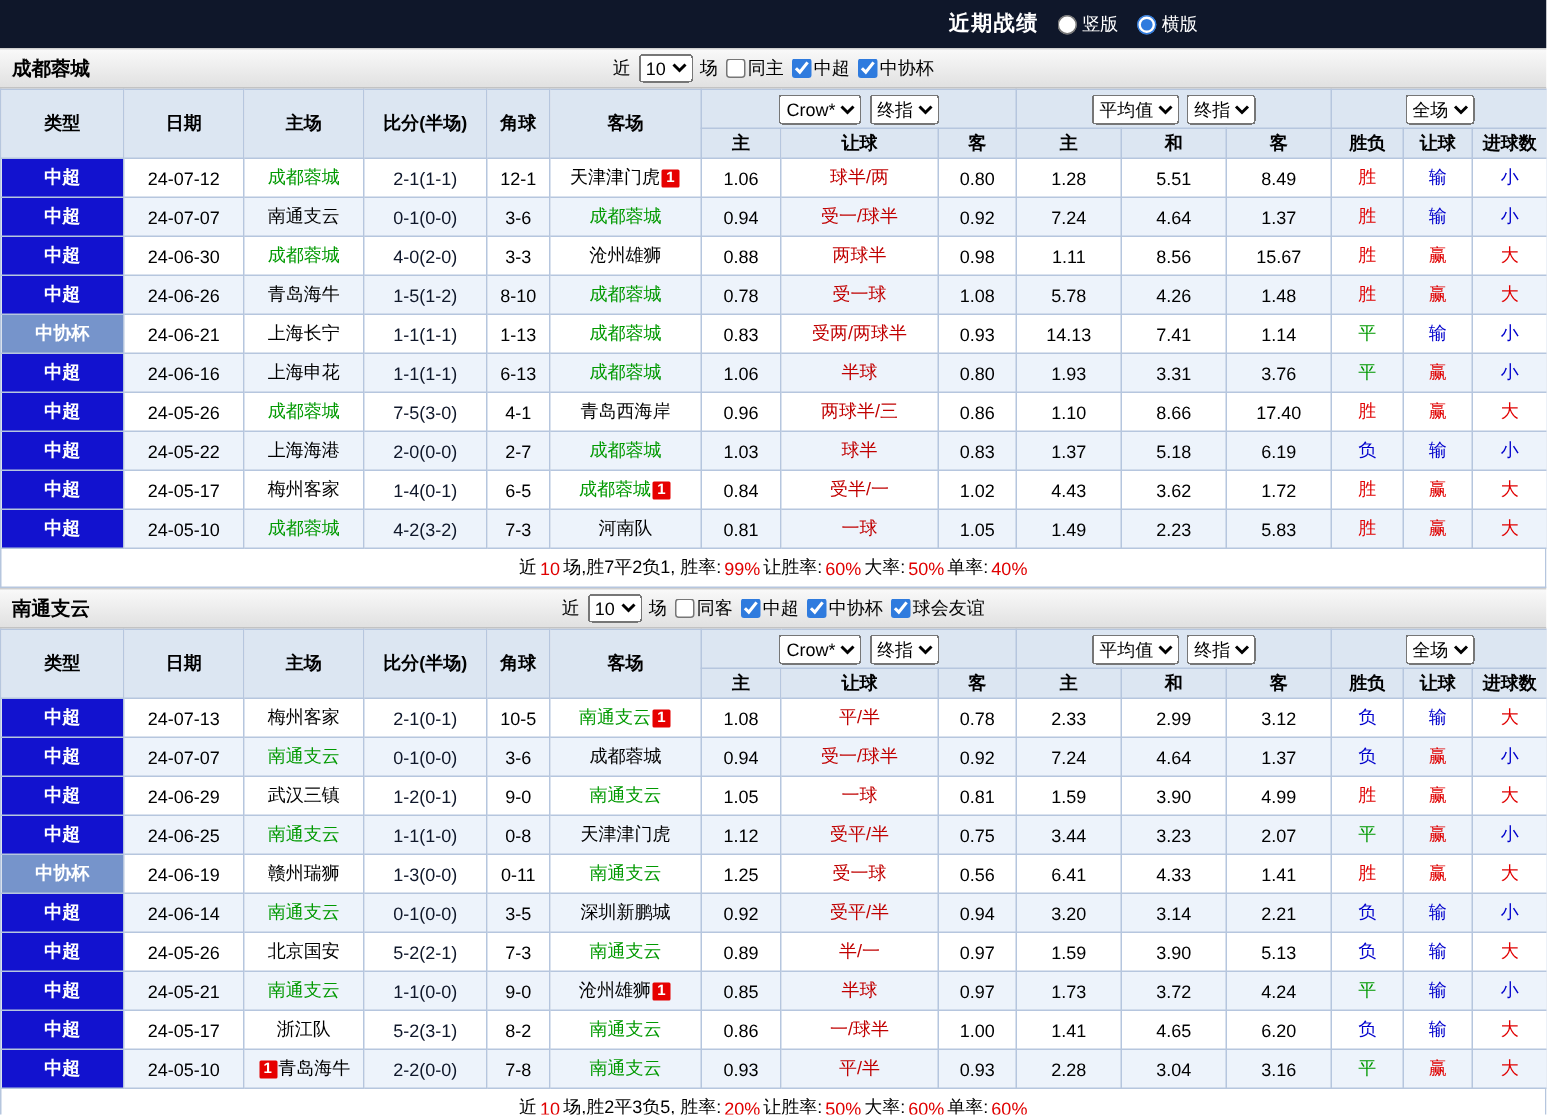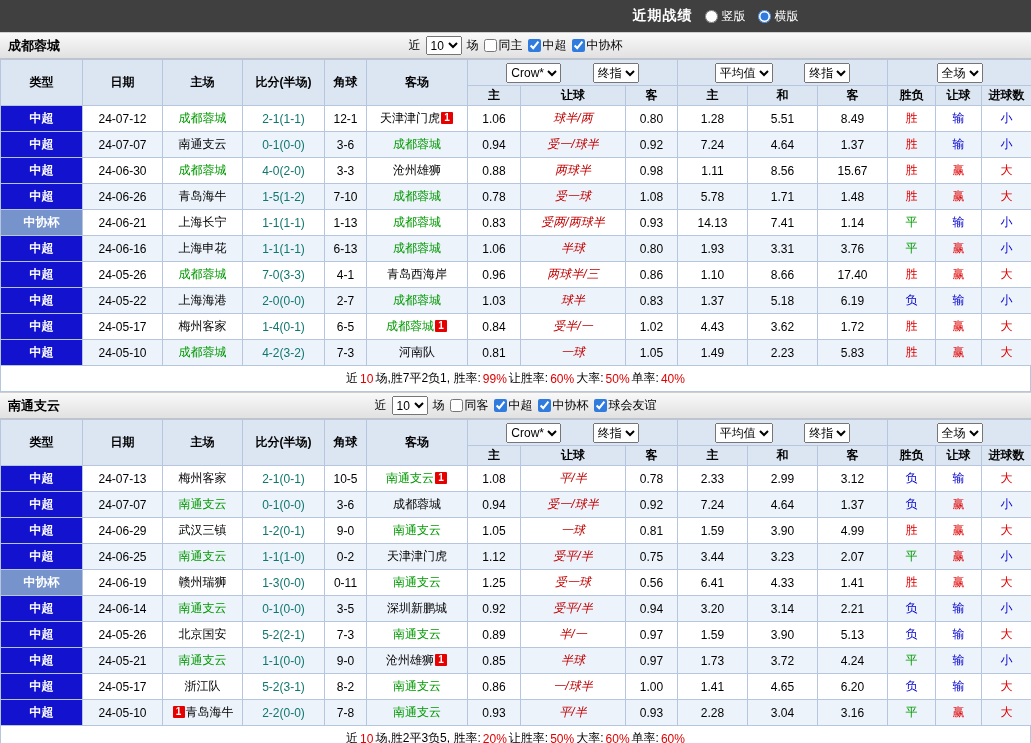--- a/index.html
+++ b/index.html
@@ -5,47 +5,47 @@
   *{margin:0;padding:0;box-sizing:border-box;}
   html,body{width:1031px;}
   body{
     height:743px;overflow:hidden;background:#fff;color:#000;
     font-family:"Liberation Sans","DejaVu Sans",sans-serif;font-size:12px;
   }
   input{accent-color:#2f7bde;}
   select{font-family:inherit;font-size:12px;height:20px;}
 
   
-  .topbar{height:32px;background:#404040;display:flex;align-items:center;justify-content:center;color:#fff;}
+  .topbar{height:32px;background:#0f172a;display:flex;align-items:center;justify-content:center;color:#fff;}
   .topbar .cluster{display:flex;align-items:center;gap:12px;transform:translateX(200px);}
   .topbar .title{font-weight:bold;font-size:14px;letter-spacing:1px;}
   .topbar label{display:flex;align-items:center;gap:4px;cursor:pointer;color:#fff;}
 
   
   .section-bar{height:27px;background:linear-gradient(#f9f9f9,#e1e1e1);border-top:1px solid #cfcfcf;border-bottom:1px solid #c3c3c3;display:flex;align-items:center;position:relative;}
   .section-bar .team{font-weight:bold;font-size:13px;padding-left:8px;}
   .filters{position:absolute;left:50%;transform:translateX(-50%);display:flex;align-items:center;gap:5px;white-space:nowrap;}
   .filters label{display:flex;align-items:center;gap:2px;cursor:pointer;}
   .filters select{height:19px;}
 
   
   table{width:100%;border-collapse:collapse;table-layout:fixed;}
   th,td{border:1px solid #b6c6de;text-align:center;white-space:nowrap;overflow:hidden;}
   thead th{background:#dce6f2;font-weight:bold;}
   tr.hdr-top th{height:26px;}
   tr.hdr-sub th{height:20px;font-weight:bold;}
   tbody td{height:26px;}
   tbody tr:nth-child(even){background:#edf3fb;}
-  thead .group select{margin:0 14px;}
+  thead .group select{margin:0 1px;}
 
   td.type{background:#1212cf;color:#fff;font-weight:bold;}
   td.type.cup{background:#7694cb;}
   .green{color:#009900;}
-  .score{color:#0f766e;}
-  .line{color:#c00000;font-style:italic;}
+  .score{color:#0f172a;}
+  .line{color:#c00000;}
   .red{color:#e00000;}
   .blue{color:#0000cc;}
   .gr{color:#009900;}
   .badge{display:inline-block;width:12px;height:12px;line-height:12px;background:#e60000;color:#fff;font-size:10px;font-weight:bold;text-align:center;margin:0 1px;vertical-align:1px;border-radius:1px;}
 
   .summary{height:26px;display:flex;align-items:center;justify-content:center;border:1px solid #b6c6de;border-top:none;gap:0;}
   .summary span{padding:0 1px;}
 </style>
 </head>
 <body>
@@ -185,27 +185,27 @@
           <td>15.67</td>
           <td class="red">胜</td>
           <td class="red">赢</td>
           <td class="red">大</td>
         </tr>
         <tr>
           <td class="type">中超</td>
           <td>24-06-26</td>
           <td><span>青岛海牛</span></td>
           <td class="score">1-5(1-2)</td>
-          <td>7-10</td>
+          <td>8-10</td>
           <td><span class="green">成都蓉城</span></td>
           <td>0.78</td>
           <td class="line">受一球</td>
           <td>1.08</td>
           <td>5.78</td>
-          <td>1.71</td>
+          <td>4.26</td>
           <td>1.48</td>
           <td class="red">胜</td>
           <td class="red">赢</td>
           <td class="red">大</td>
         </tr>
         <tr>
           <td class="type cup">中协杯</td>
           <td>24-06-21</td>
           <td><span>上海长宁</span></td>
           <td class="score">1-1(1-1)</td>
@@ -235,21 +235,21 @@
           <td>3.31</td>
           <td>3.76</td>
           <td class="gr">平</td>
           <td class="red">赢</td>
           <td class="blue">小</td>
         </tr>
         <tr>
           <td class="type">中超</td>
           <td>24-05-26</td>
           <td><span class="green">成都蓉城</span></td>
-          <td class="score">7-0(3-3)</td>
+          <td class="score">7-5(3-0)</td>
           <td>4-1</td>
           <td><span>青岛西海岸</span></td>
           <td>0.96</td>
           <td class="line">两球半/三</td>
           <td>0.86</td>
           <td>1.10</td>
           <td>8.66</td>
           <td>17.40</td>
           <td class="red">胜</td>
           <td class="red">赢</td>
@@ -447,21 +447,21 @@
           <td>4.99</td>
           <td class="red">胜</td>
           <td class="red">赢</td>
           <td class="red">大</td>
         </tr>
         <tr>
           <td class="type">中超</td>
           <td>24-06-25</td>
           <td><span class="green">南通支云</span></td>
           <td class="score">1-1(1-0)</td>
-          <td>0-2</td>
+          <td>0-8</td>
           <td><span>天津津门虎</span></td>
           <td>1.12</td>
           <td class="line">受平/半</td>
           <td>0.75</td>
           <td>3.44</td>
           <td>3.23</td>
           <td>2.07</td>
           <td class="gr">平</td>
           <td class="red">赢</td>
           <td class="blue">小</td>

